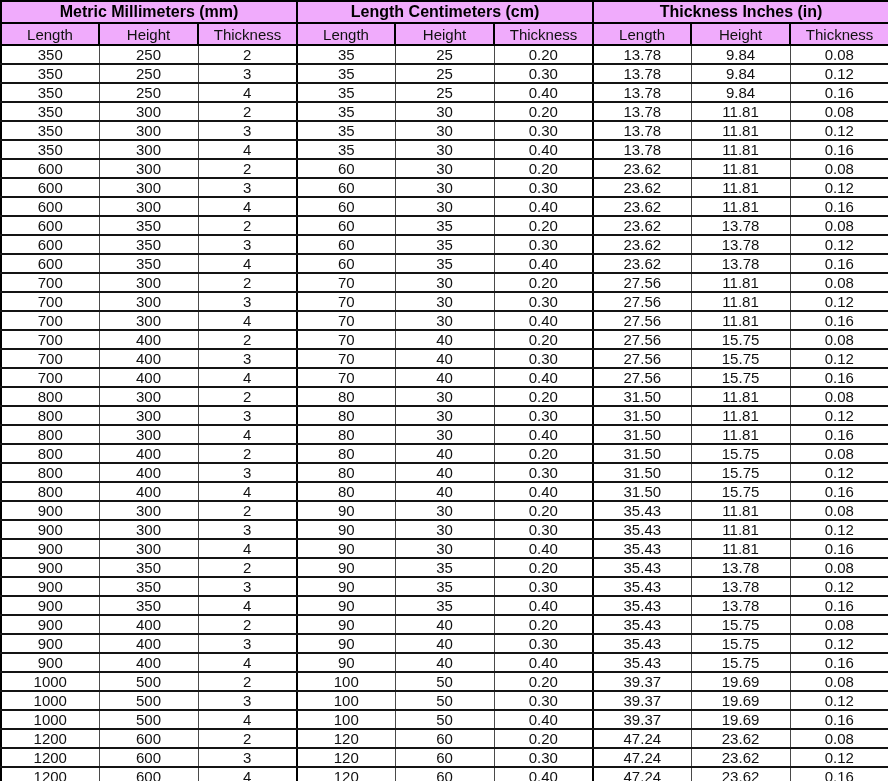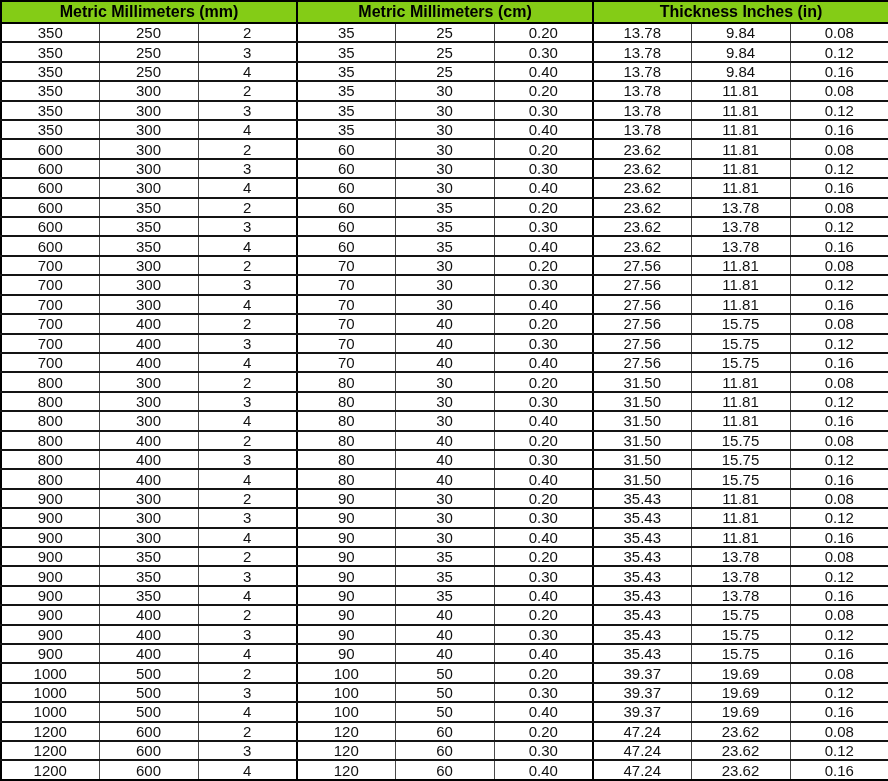--- a/index.html
+++ b/index.html
@@ -25,21 +25,21 @@
   }
   th, td {
     padding: 0 2px;
     text-align: center;
     vertical-align: middle;
     white-space: nowrap;
     overflow: hidden;
     color: #111111;
   }
   thead th {
-    background: #84cc16;
+    background: #f0abfc;
     height: 20px;
     font-size: 15px;
   }
   th.group-title {
     font-weight: bold;
     font-size: 16px;
     color: #000000;
   }
   th.col-header {
     font-weight: normal;
@@ -69,23 +69,34 @@
     <col style="width:98px">
       <col style="width:99px">
       <col style="width:99px">
     <col style="width:98px">
       <col style="width:99px">
       <col style="width:99px">
   </colgroup>
   <thead>
     <tr>
       <th colspan="3" class="group-title group-start">Metric Millimeters (mm)</th>
-      <th colspan="3" class="group-title group-start">Metric Millimeters (cm)</th>
+      <th colspan="3" class="group-title group-start">Length Centimeters (cm)</th>
       <th colspan="3" class="group-title group-start">Thickness Inches (in)</th>
     </tr>
+    <tr>
+        <th class="col-header group-start">Length</th>
+        <th class="col-header">Height</th>
+        <th class="col-header">Thickness</th>
+        <th class="col-header group-start">Length</th>
+        <th class="col-header">Height</th>
+        <th class="col-header">Thickness</th>
+        <th class="col-header group-start">Length</th>
+        <th class="col-header">Height</th>
+        <th class="col-header">Thickness</th>
+      </tr>
   </thead>
   <tbody>
       <tr>
         <td class="group-start">350</td>
         <td>250</td>
         <td>2</td>
         <td class="group-start">35</td>
         <td>25</td>
         <td>0.20</td>
         <td class="group-start">13.78</td>

